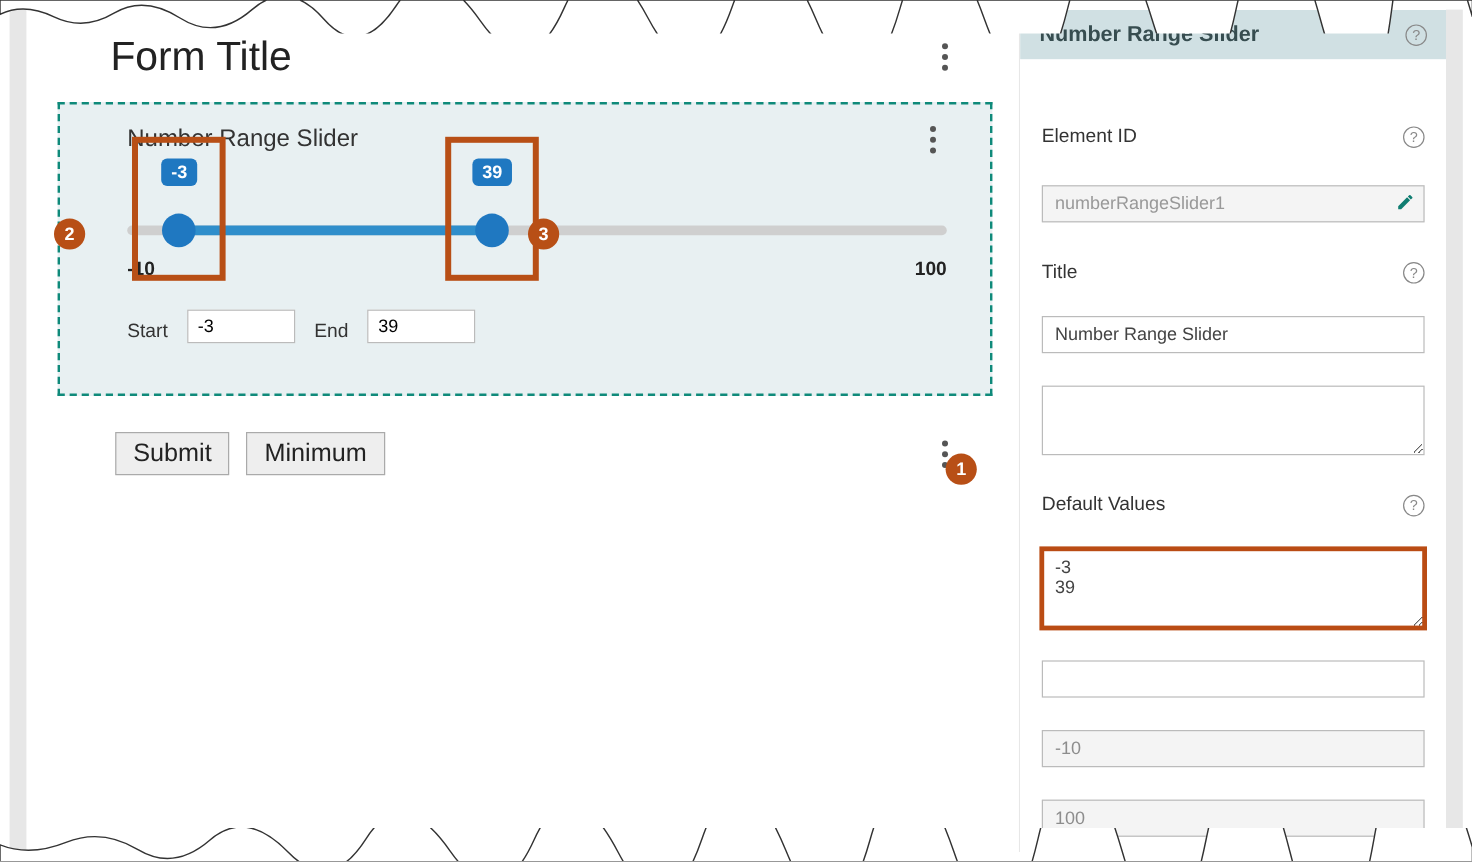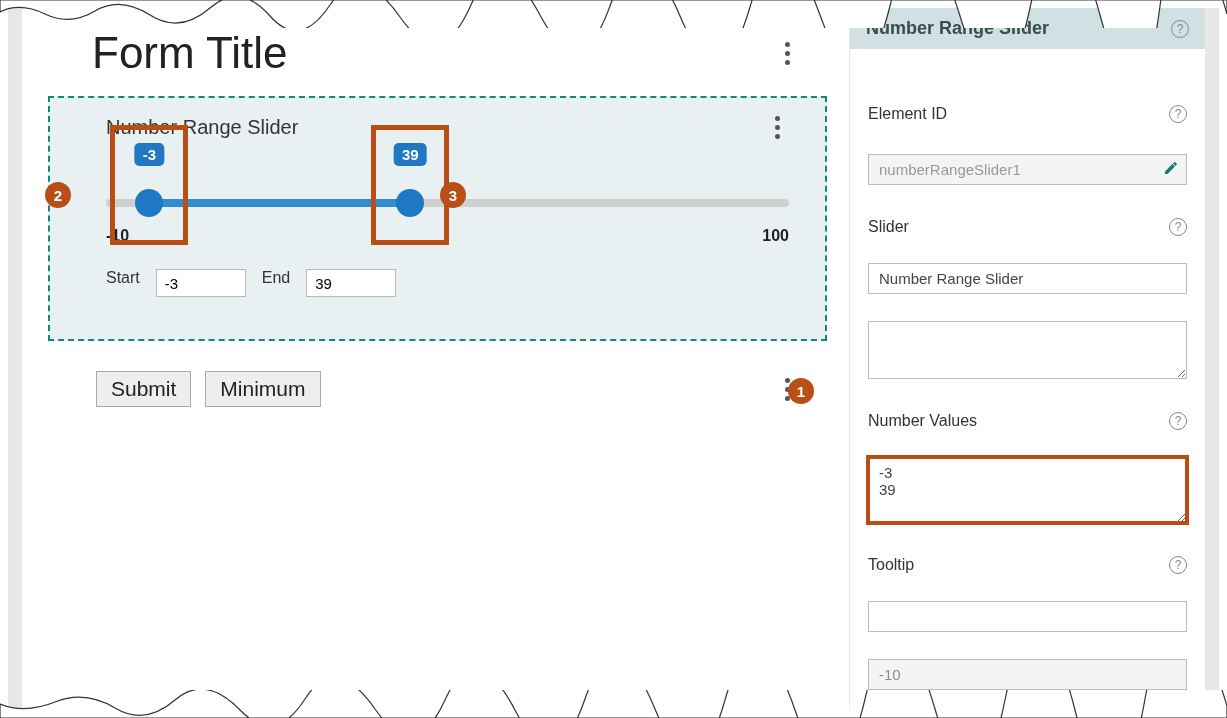--- a/index.html
+++ b/index.html
@@ -28,21 +28,21 @@
       background: #fff;
       border-left: 14px solid #e7e7e7;
       min-width: 0;
     }
     .form-title-row {
       display: flex;
       align-items: center;
       padding: 10px 40px 10px 60px;
     }
     .form-title {
-      font-size: 44px;
+      font-size: 34px;
       font-weight: 300;
       color: #222;
       flex: 1;
     }
     .kebab {
       width: 24px;
       display: flex;
       flex-direction: column;
       align-items: center;
       gap: 4px;
@@ -128,21 +128,21 @@
     .slider-max {
       font-weight: 700;
       color: #222;
       position: absolute;
       right: 0;
       top: 0;
     }
     
     .slider-values-row {
       display: flex;
-      align-items: flex-start;
+      align-items: flex-end;
       gap: 16px;
       margin-top: 22px;
     }
     .slider-values-row label {
       font-size: 16px;
       color: #333;
     }
     .slider-values-row input {
       width: 90px;
       height: 28px;
@@ -387,38 +387,34 @@
       <div class="elemid-wrap">
         <input class="prop-input" readonly="" style="color: rgb(153, 153, 153);" value="numberRangeSlider1">
         <span class="pencil-icon">
           <svg width="16" height="16" viewBox="0 0 16 16">
               <path fill="#0f7d71" d="M2 11.5V14h2.5l7.4-7.4-2.5-2.5L2 11.5zM13.7 4.8c.3-.3.3-.7 0-1l-1.5-1.5c-.3-.3-.7-.3-1 0l-1.2 1.2 2.5 2.5 1.2-1.2z"></path>
             </svg>
         </span>
       </div>
 
       <div class="field-label-row">
-        <span class="field-label">Slider</span>
+        <span class="field-label">Title</span>
         <span class="help-icon"></span>
       </div>
       <input class="prop-input" value="Number Range Slider" style="">
 
       <textarea class="prop-textarea" style=""></textarea>
 
       <div class="field-label-row">
-        <span class="field-label">Number Values</span>
+        <span class="field-label">Default Values</span>
         <span class="help-icon"></span>
       </div>
       <textarea class="prop-textarea highlight-box" style="min-height: 66px;">-3
 39</textarea>
 
-      <div class="field-label-row">
-        <span class="field-label">Tooltip</span>
-        <span class="help-icon"></span>
-      </div>
       <input class="prop-input" value="" style="">
 
       <input class="prop-input" readonly="" value="-10" style="">
 
       <input class="prop-input" readonly="" value="100" style="">
 
     </div>
   </div>
 </div>
 

